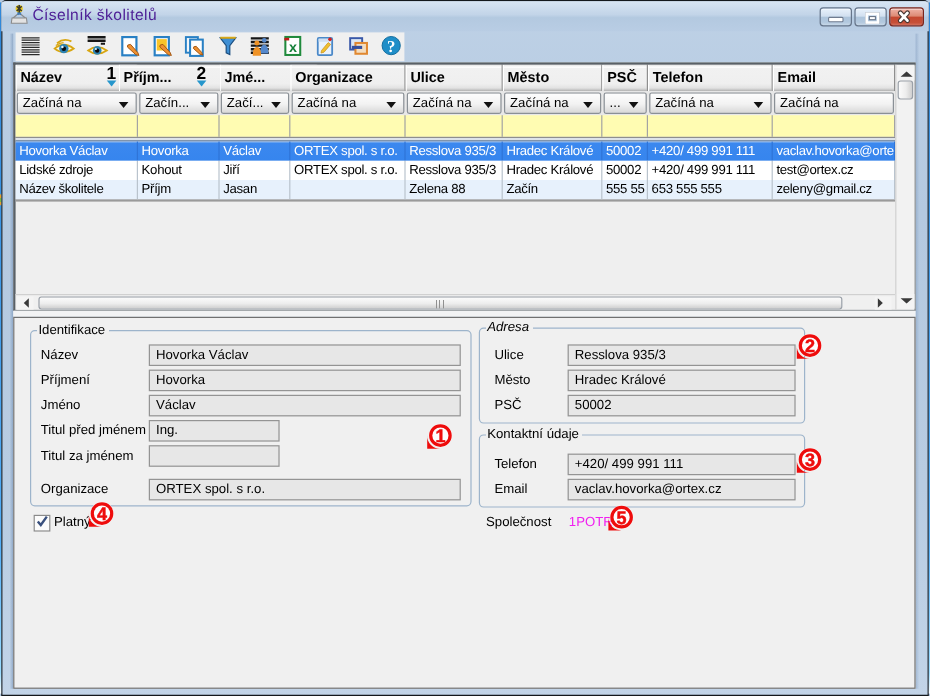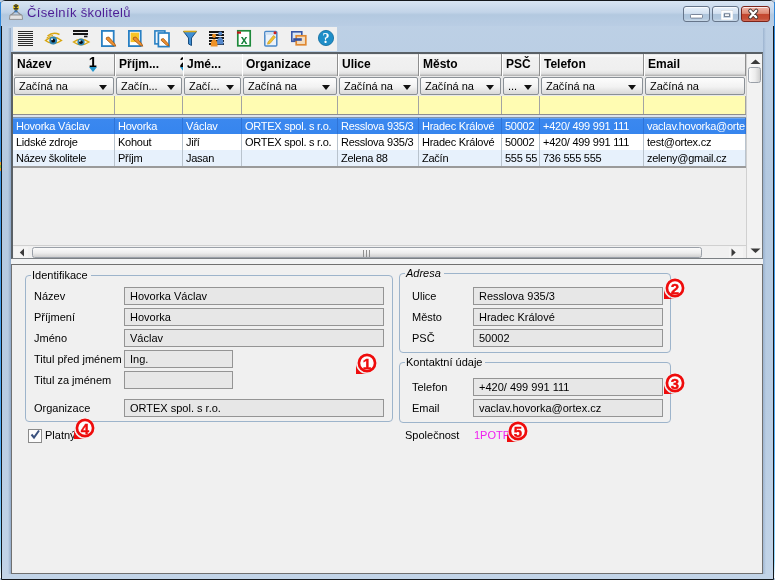--- a/index.html
+++ b/index.html
@@ -193,21 +193,21 @@
 </svg>
 
 <div class="abs" style="left:8px;top:28px;width:3px;height:546px;background:linear-gradient(90deg,rgba(110,140,175,0) 0,rgba(100,130,170,0.5) 100%)"></div>
 <div class="abs" style="left:763px;top:28px;width:3px;height:546px;background:linear-gradient(270deg,rgba(110,140,175,0) 0,rgba(100,130,170,0.35) 100%)"></div>
 <div id="tablebox" class="abs">
   <div id="headrow">
     <div class="hcell" style="left:0;width:102px">Název<span class="sort" style="right:15px">
           <b>1</b>
           <i></i>
         </span></div>
-    <div class="hcell" style="left:102px;width:86px">Příjm...<span class="sort" style="right:10px">
+    <div class="hcell" style="left:86px;width:86px">Příjm...<span class="sort" style="right:10px">
           <b>2</b>
           <i></i>
         </span></div>
     <div class="hcell" style="left:170px;width:82px">Jmé...<span class="sort" style="right:7px">
           <b>3</b>
           <i></i>
         </span></div>
     <div class="hcell" style="left:229px;width:96px">Organizace</div>
     <div class="hcell" style="left:325px;width:81px">Ulice</div>
     <div class="hcell" style="left:406px;width:83px">Město</div>
@@ -280,21 +280,21 @@
     <div class="dcell" style="left:631px;width:102px">test@ortex.cz</div>
   </div>
   <div id="row3" class="drow">
     <div class="dcell" style="left:0;width:102px">Název školitele</div>
     <div class="dcell" style="left:102px;width:68px">Příjm</div>
     <div class="dcell" style="left:170px;width:59px">Jasan</div>
     <div class="dcell" style="left:229px;width:96px"></div>
     <div class="dcell" style="left:325px;width:81px">Zelena 88</div>
     <div class="dcell" style="left:406px;width:83px">Začín</div>
     <div class="dcell" style="left:489px;width:38px">555 55</div>
-    <div class="dcell" style="left:527px;width:104px">736 555 555</div>
+    <div class="dcell" style="left:527px;width:104px">653 555 555</div>
     <div class="dcell" style="left:631px;width:102px">zeleny@gmail.cz</div>
   </div>
   <div id="vscroll">
     <div class="sbtn" style="left:1px;top:1px;width:14px;height:12px"></div>
     <svg style="position:absolute;left:3px;top:5px" width="11" height="6">
         <path d="M0.5 5 L5.5 0.5 L10.5 5 Z" fill="#3a3a3a"></path>
       </svg>
     <div id="vthumb"></div>
     <div class="sbtn" style="left:1px;top:191px;width:14px;height:12px"></div>
     <svg style="position:absolute;left:3px;top:194px" width="11" height="6">

